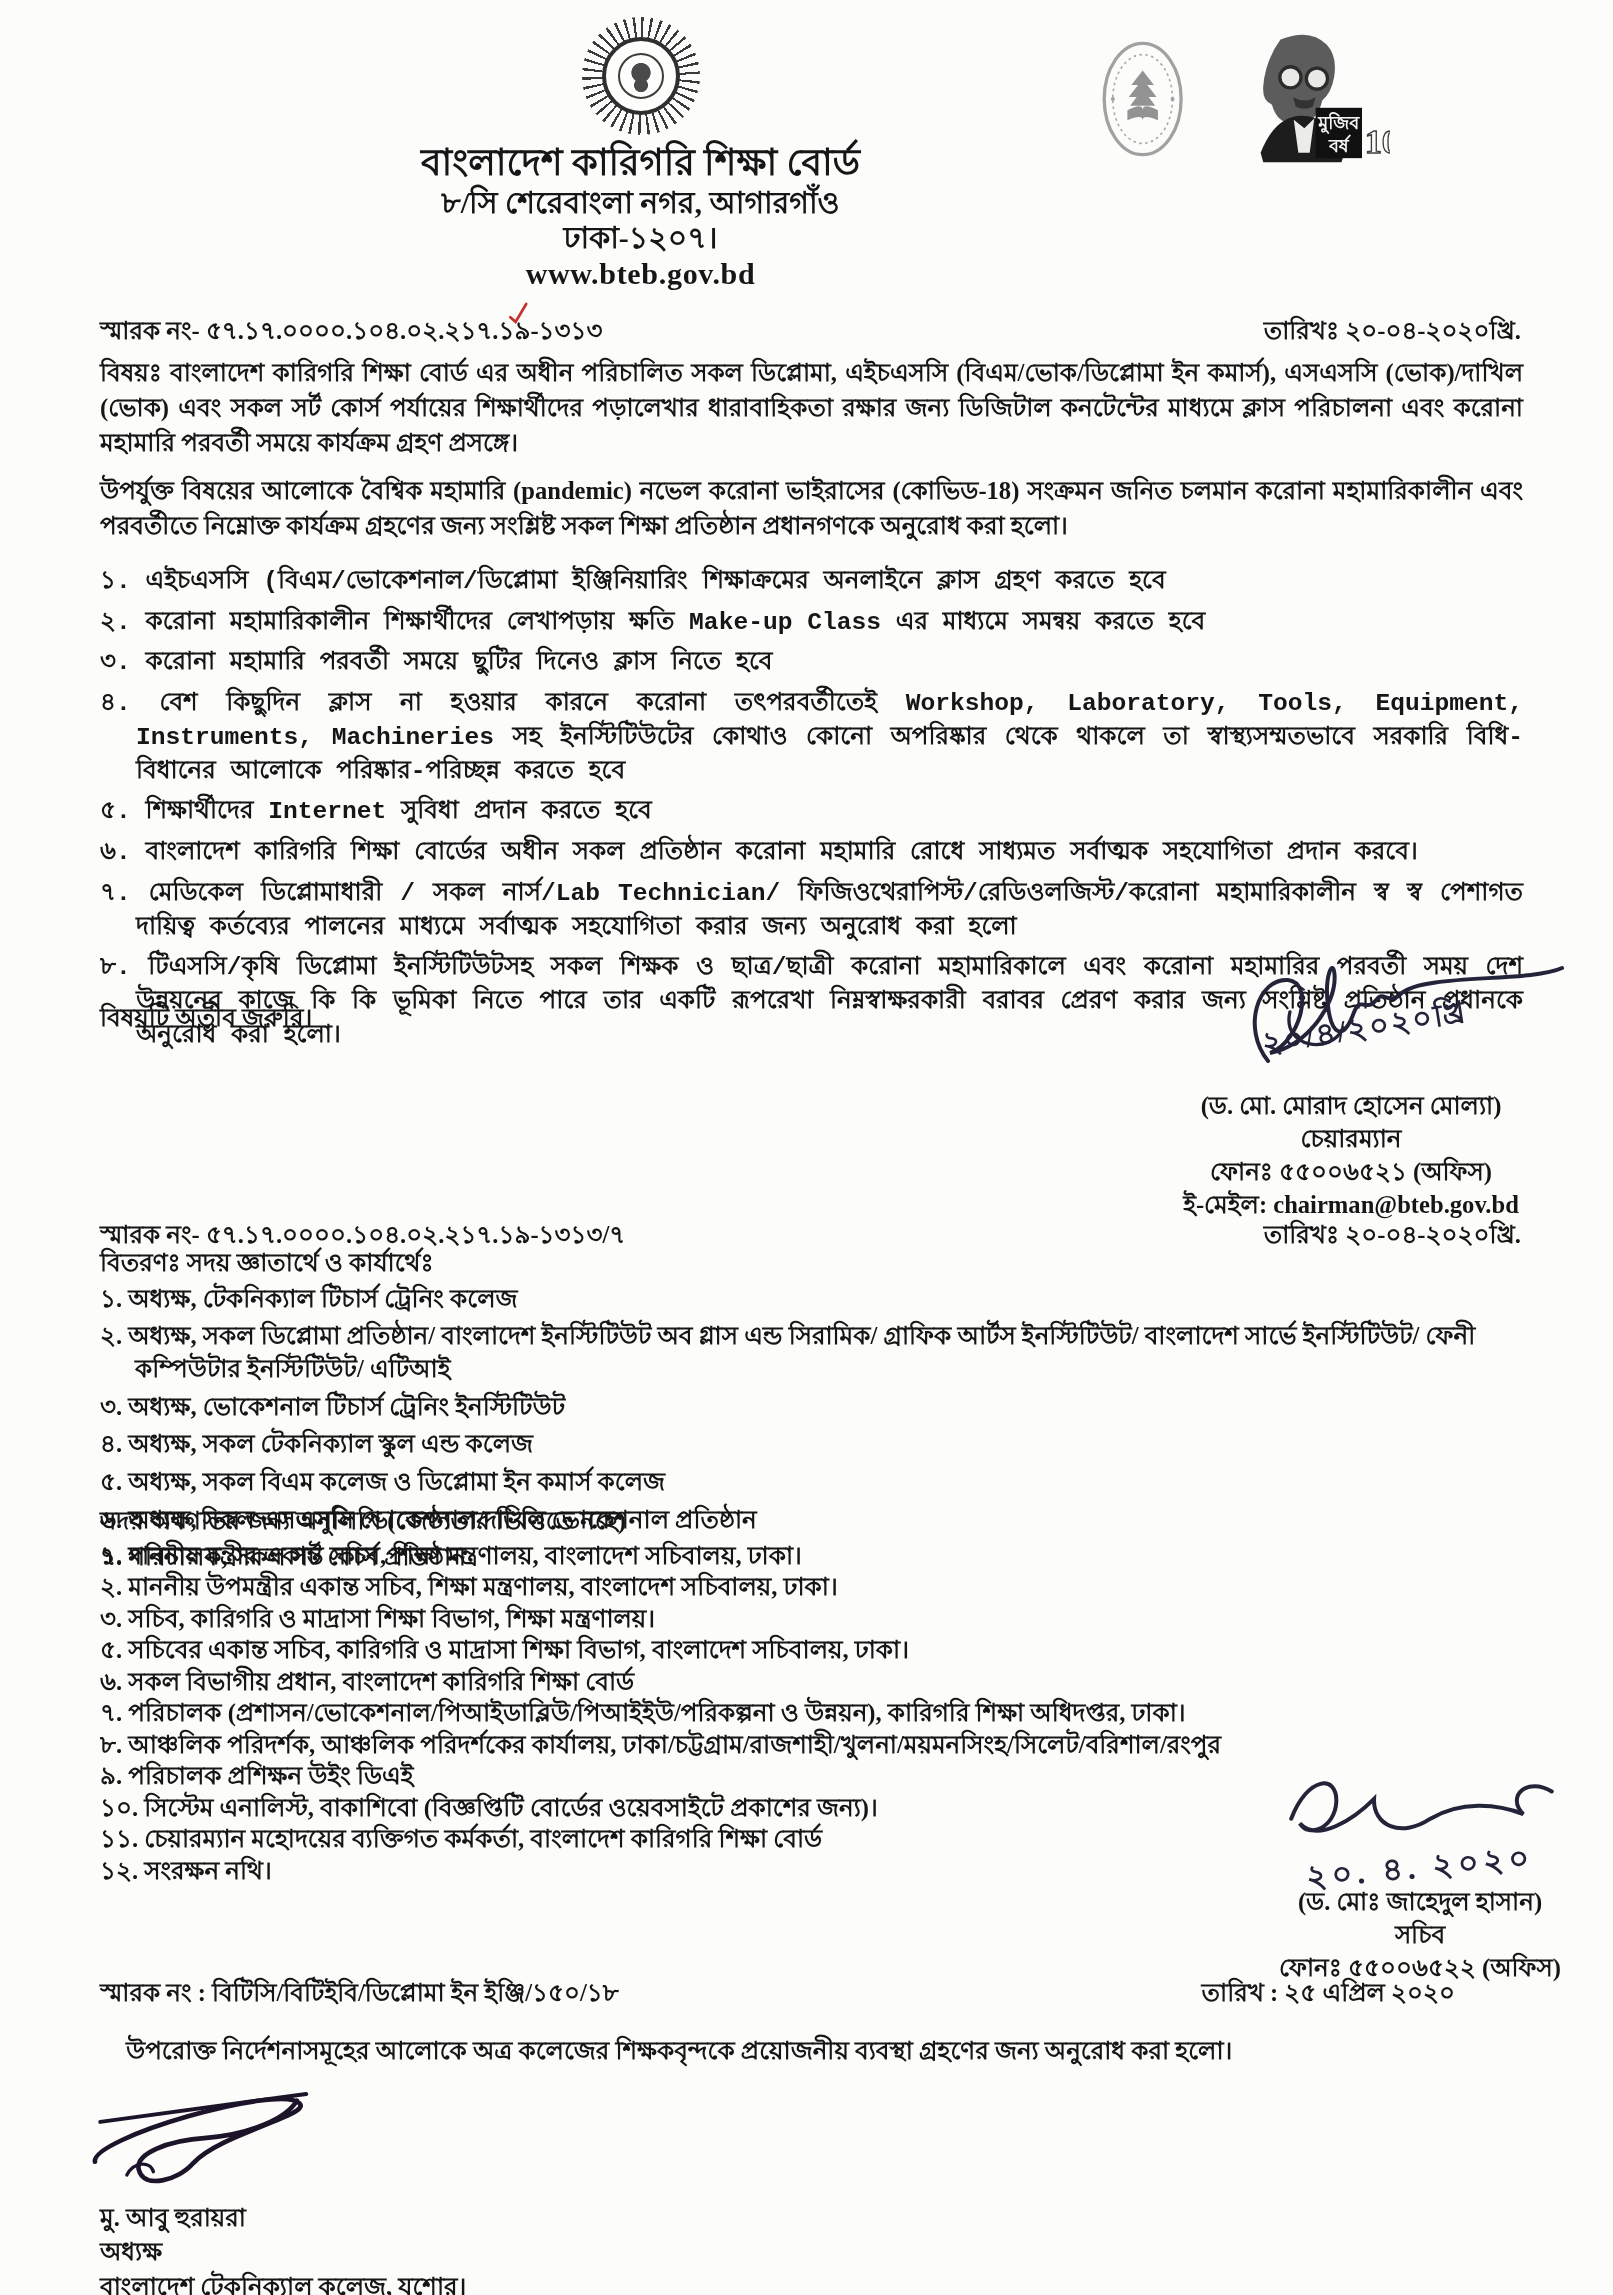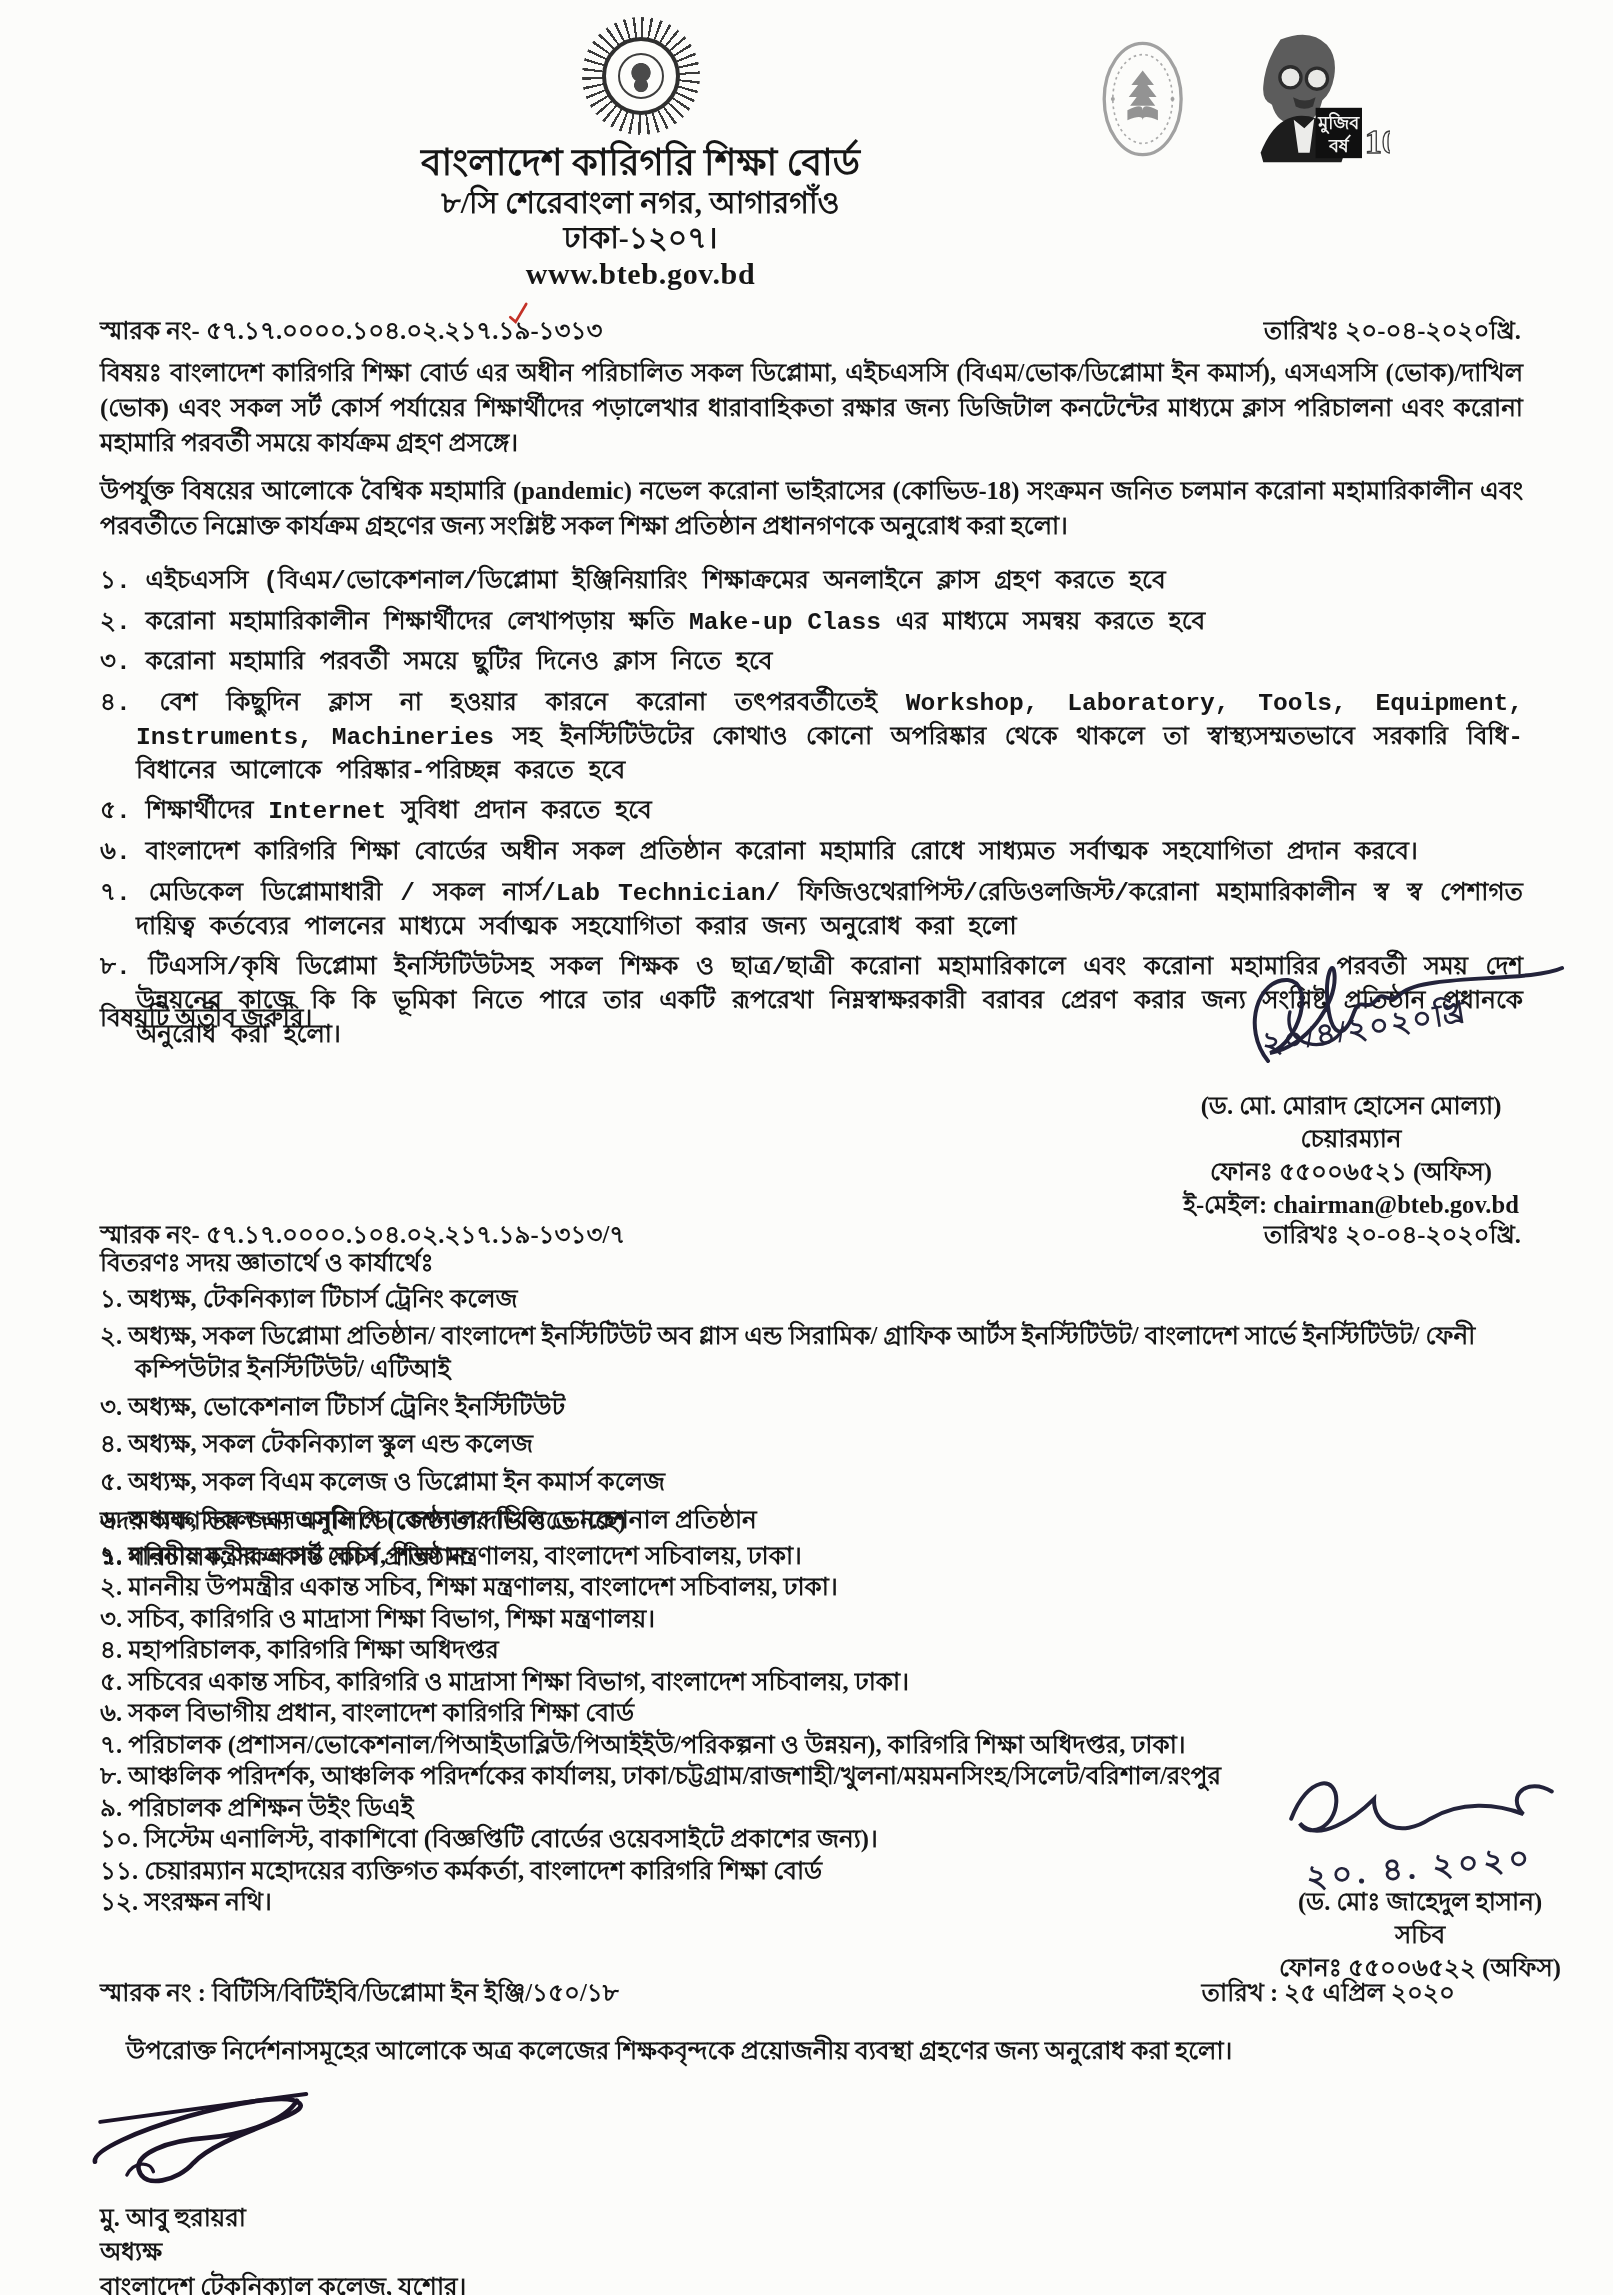--- a/index.html
+++ b/index.html
@@ -171,21 +171,20 @@
         <div class="dist-item">৭. পরিচালক, সকল সর্ট কোর্স প্রতিষ্ঠান</div>
       </div>
   </div>
 
   <div class="abs copies">
     <div class="section-heading">সদয় অবগতির জন্য অনুলিপি (জেষ্ঠ্যতার ভিত্তিতে নহে)</div>
     <div>
         <div class="copies-item">১. মাননীয় মন্ত্রীর একান্ত সচিব, শিক্ষা মন্ত্রণালয়, বাংলাদেশ সচিবালয়, ঢাকা।</div>
         <div class="copies-item">২. মাননীয় উপমন্ত্রীর একান্ত সচিব, শিক্ষা মন্ত্রণালয়, বাংলাদেশ সচিবালয়, ঢাকা।</div>
         <div class="copies-item">৩. সচিব, কারিগরি ও মাদ্রাসা শিক্ষা বিভাগ, শিক্ষা মন্ত্রণালয়।</div>
-        <div class="copies-item">৪. মহাপরিচালক, কারিগরি শিক্ষা অধিদপ্তর</div>
         <div class="copies-item">৫. সচিবের একান্ত সচিব, কারিগরি ও মাদ্রাসা শিক্ষা বিভাগ, বাংলাদেশ সচিবালয়, ঢাকা।</div>
         <div class="copies-item">৬. সকল বিভাগীয় প্রধান, বাংলাদেশ কারিগরি শিক্ষা বোর্ড</div>
         <div class="copies-item">৭. পরিচালক (প্রশাসন/ভোকেশনাল/পিআইডাব্লিউ/পিআইইউ/পরিকল্পনা ও উন্নয়ন), কারিগরি শিক্ষা অধিদপ্তর, ঢাকা।</div>
         <div class="copies-item">৮. আঞ্চলিক পরিদর্শক, আঞ্চলিক পরিদর্শকের কার্যালয়, ঢাকা/চট্টগ্রাম/রাজশাহী/খুলনা/ময়মনসিংহ/সিলেট/বরিশাল/রংপুর</div>
         <div class="copies-item">৯. পরিচালক প্রশিক্ষন উইং ডিএই</div>
         <div class="copies-item">১০. সিস্টেম এনালিস্ট, বাকাশিবো (বিজ্ঞপ্তিটি বোর্ডের ওয়েবসাইটে প্রকাশের জন্য)।</div>
         <div class="copies-item">১১. চেয়ারম্যান মহোদয়ের ব্যক্তিগত কর্মকর্তা, বাংলাদেশ কারিগরি শিক্ষা বোর্ড</div>
         <div class="copies-item">১২. সংরক্ষন নথি।</div>
       </div>
   </div>

